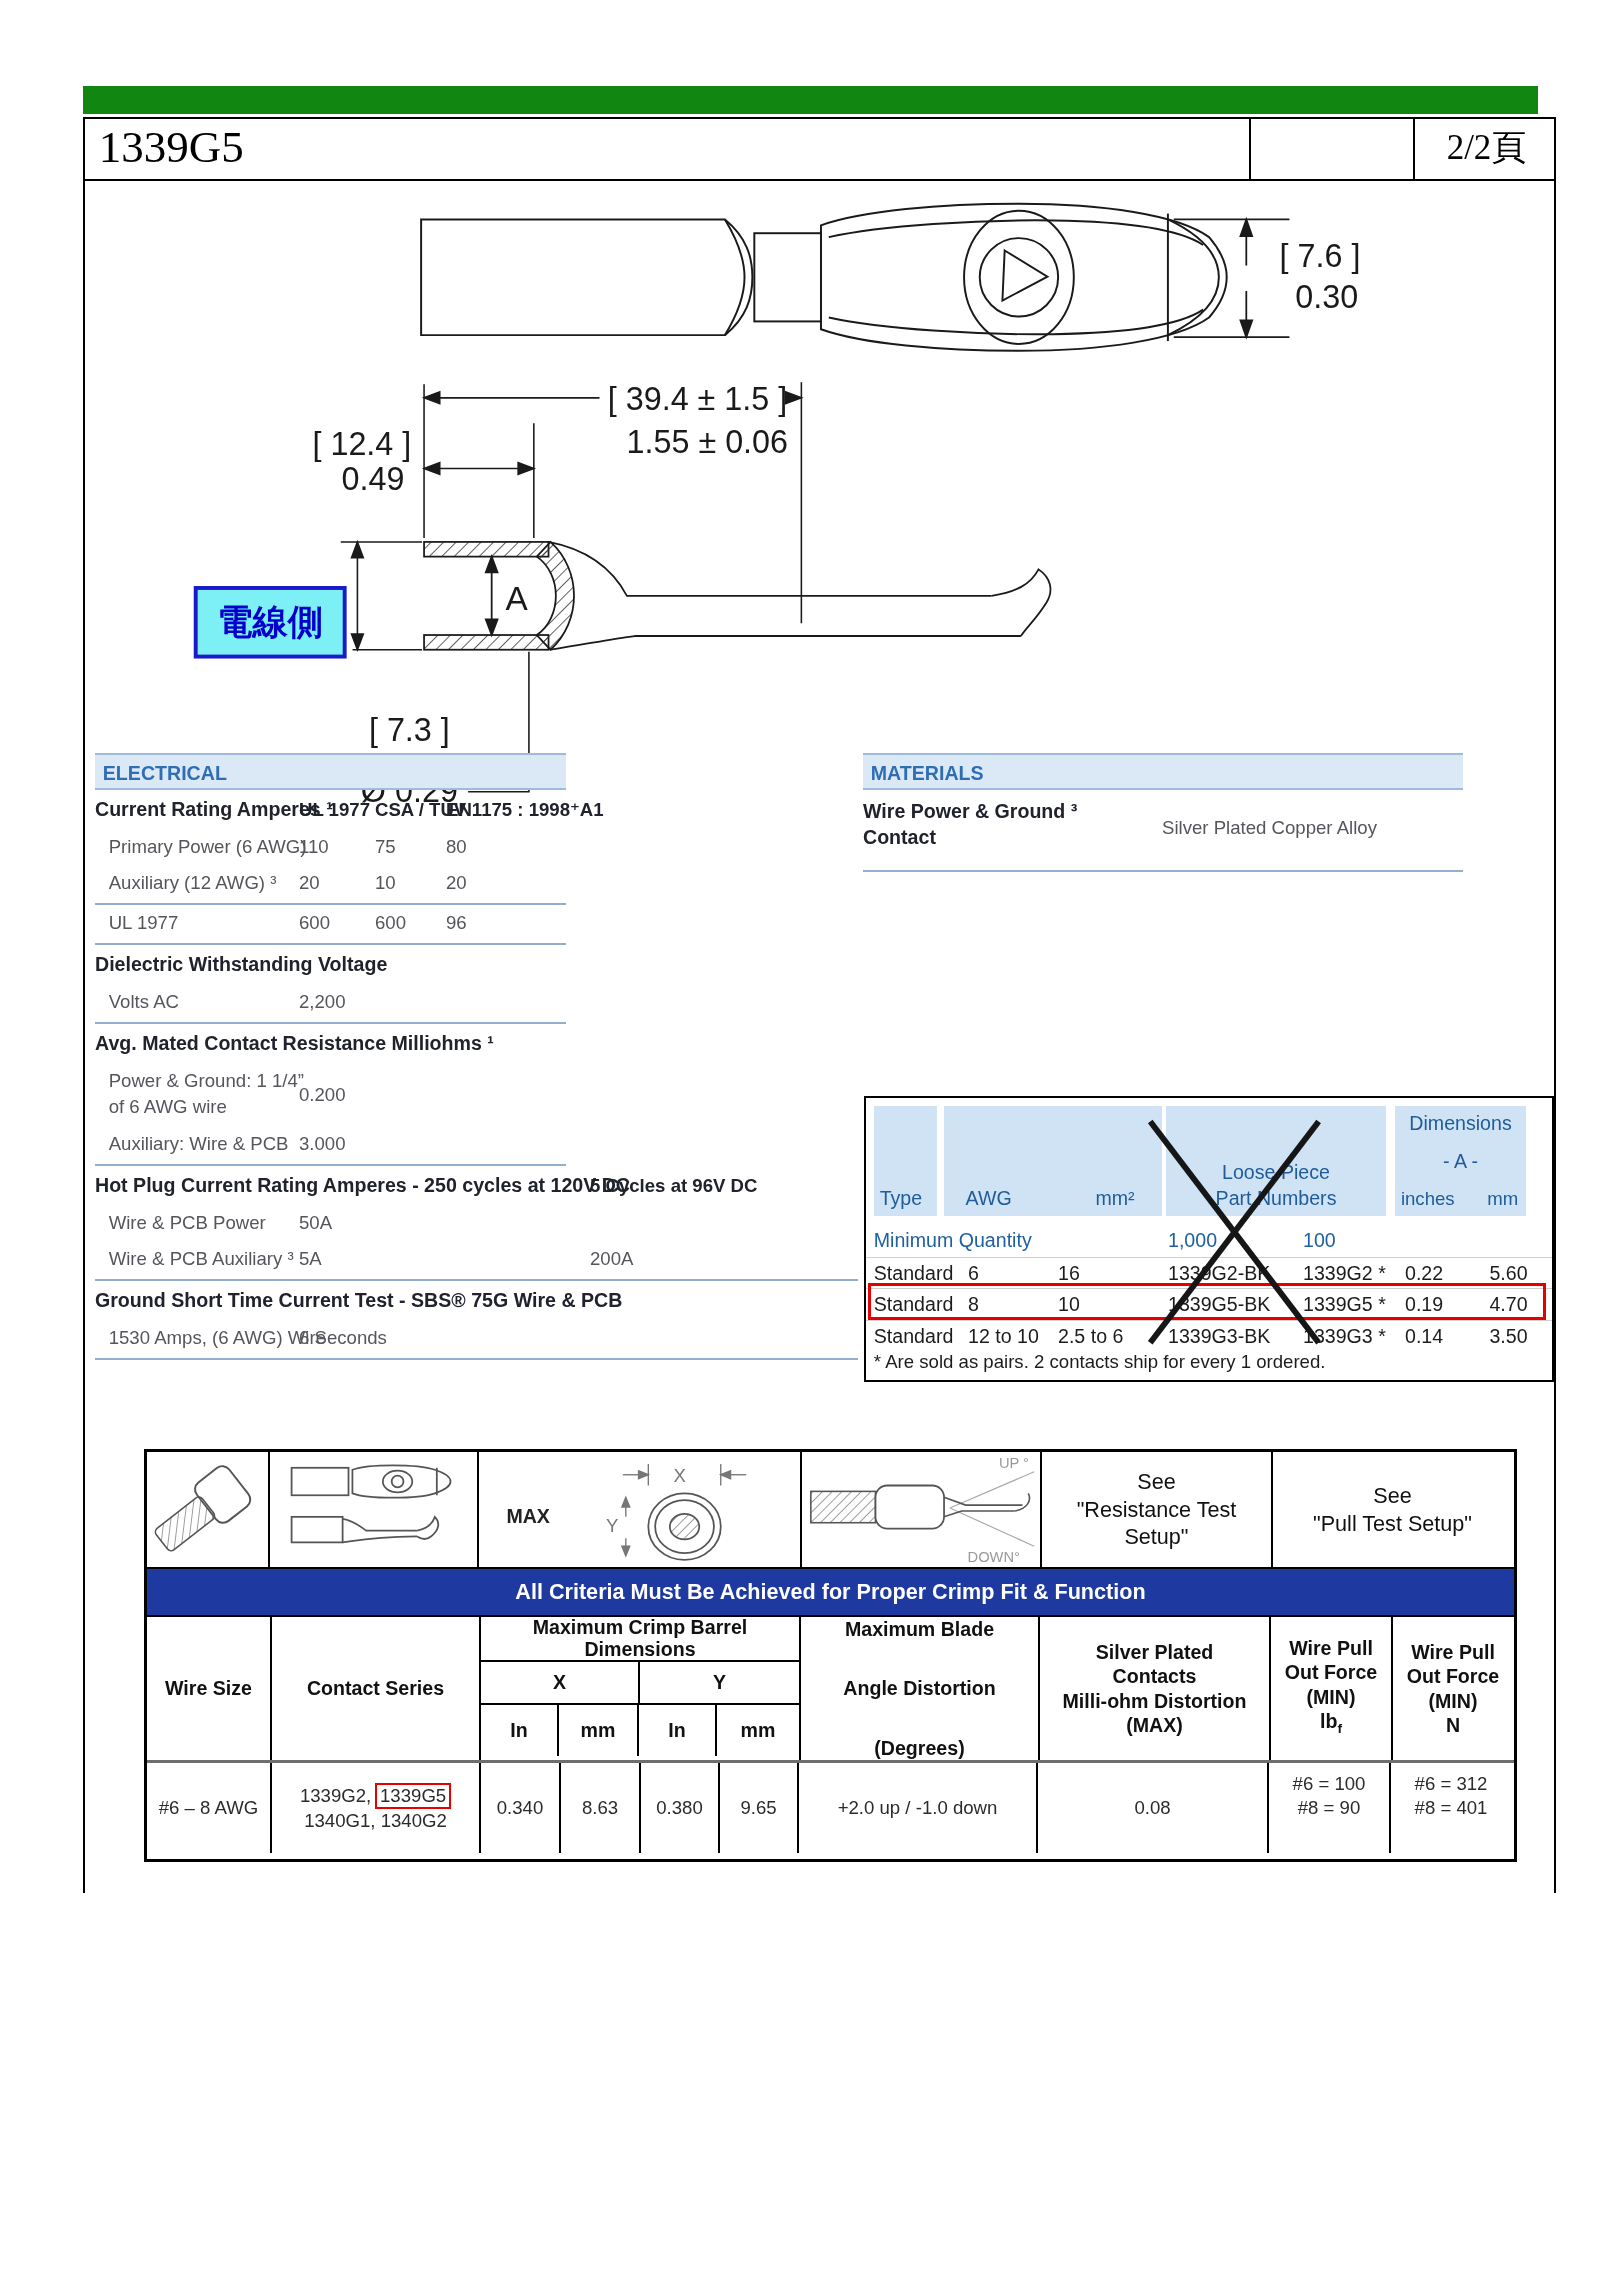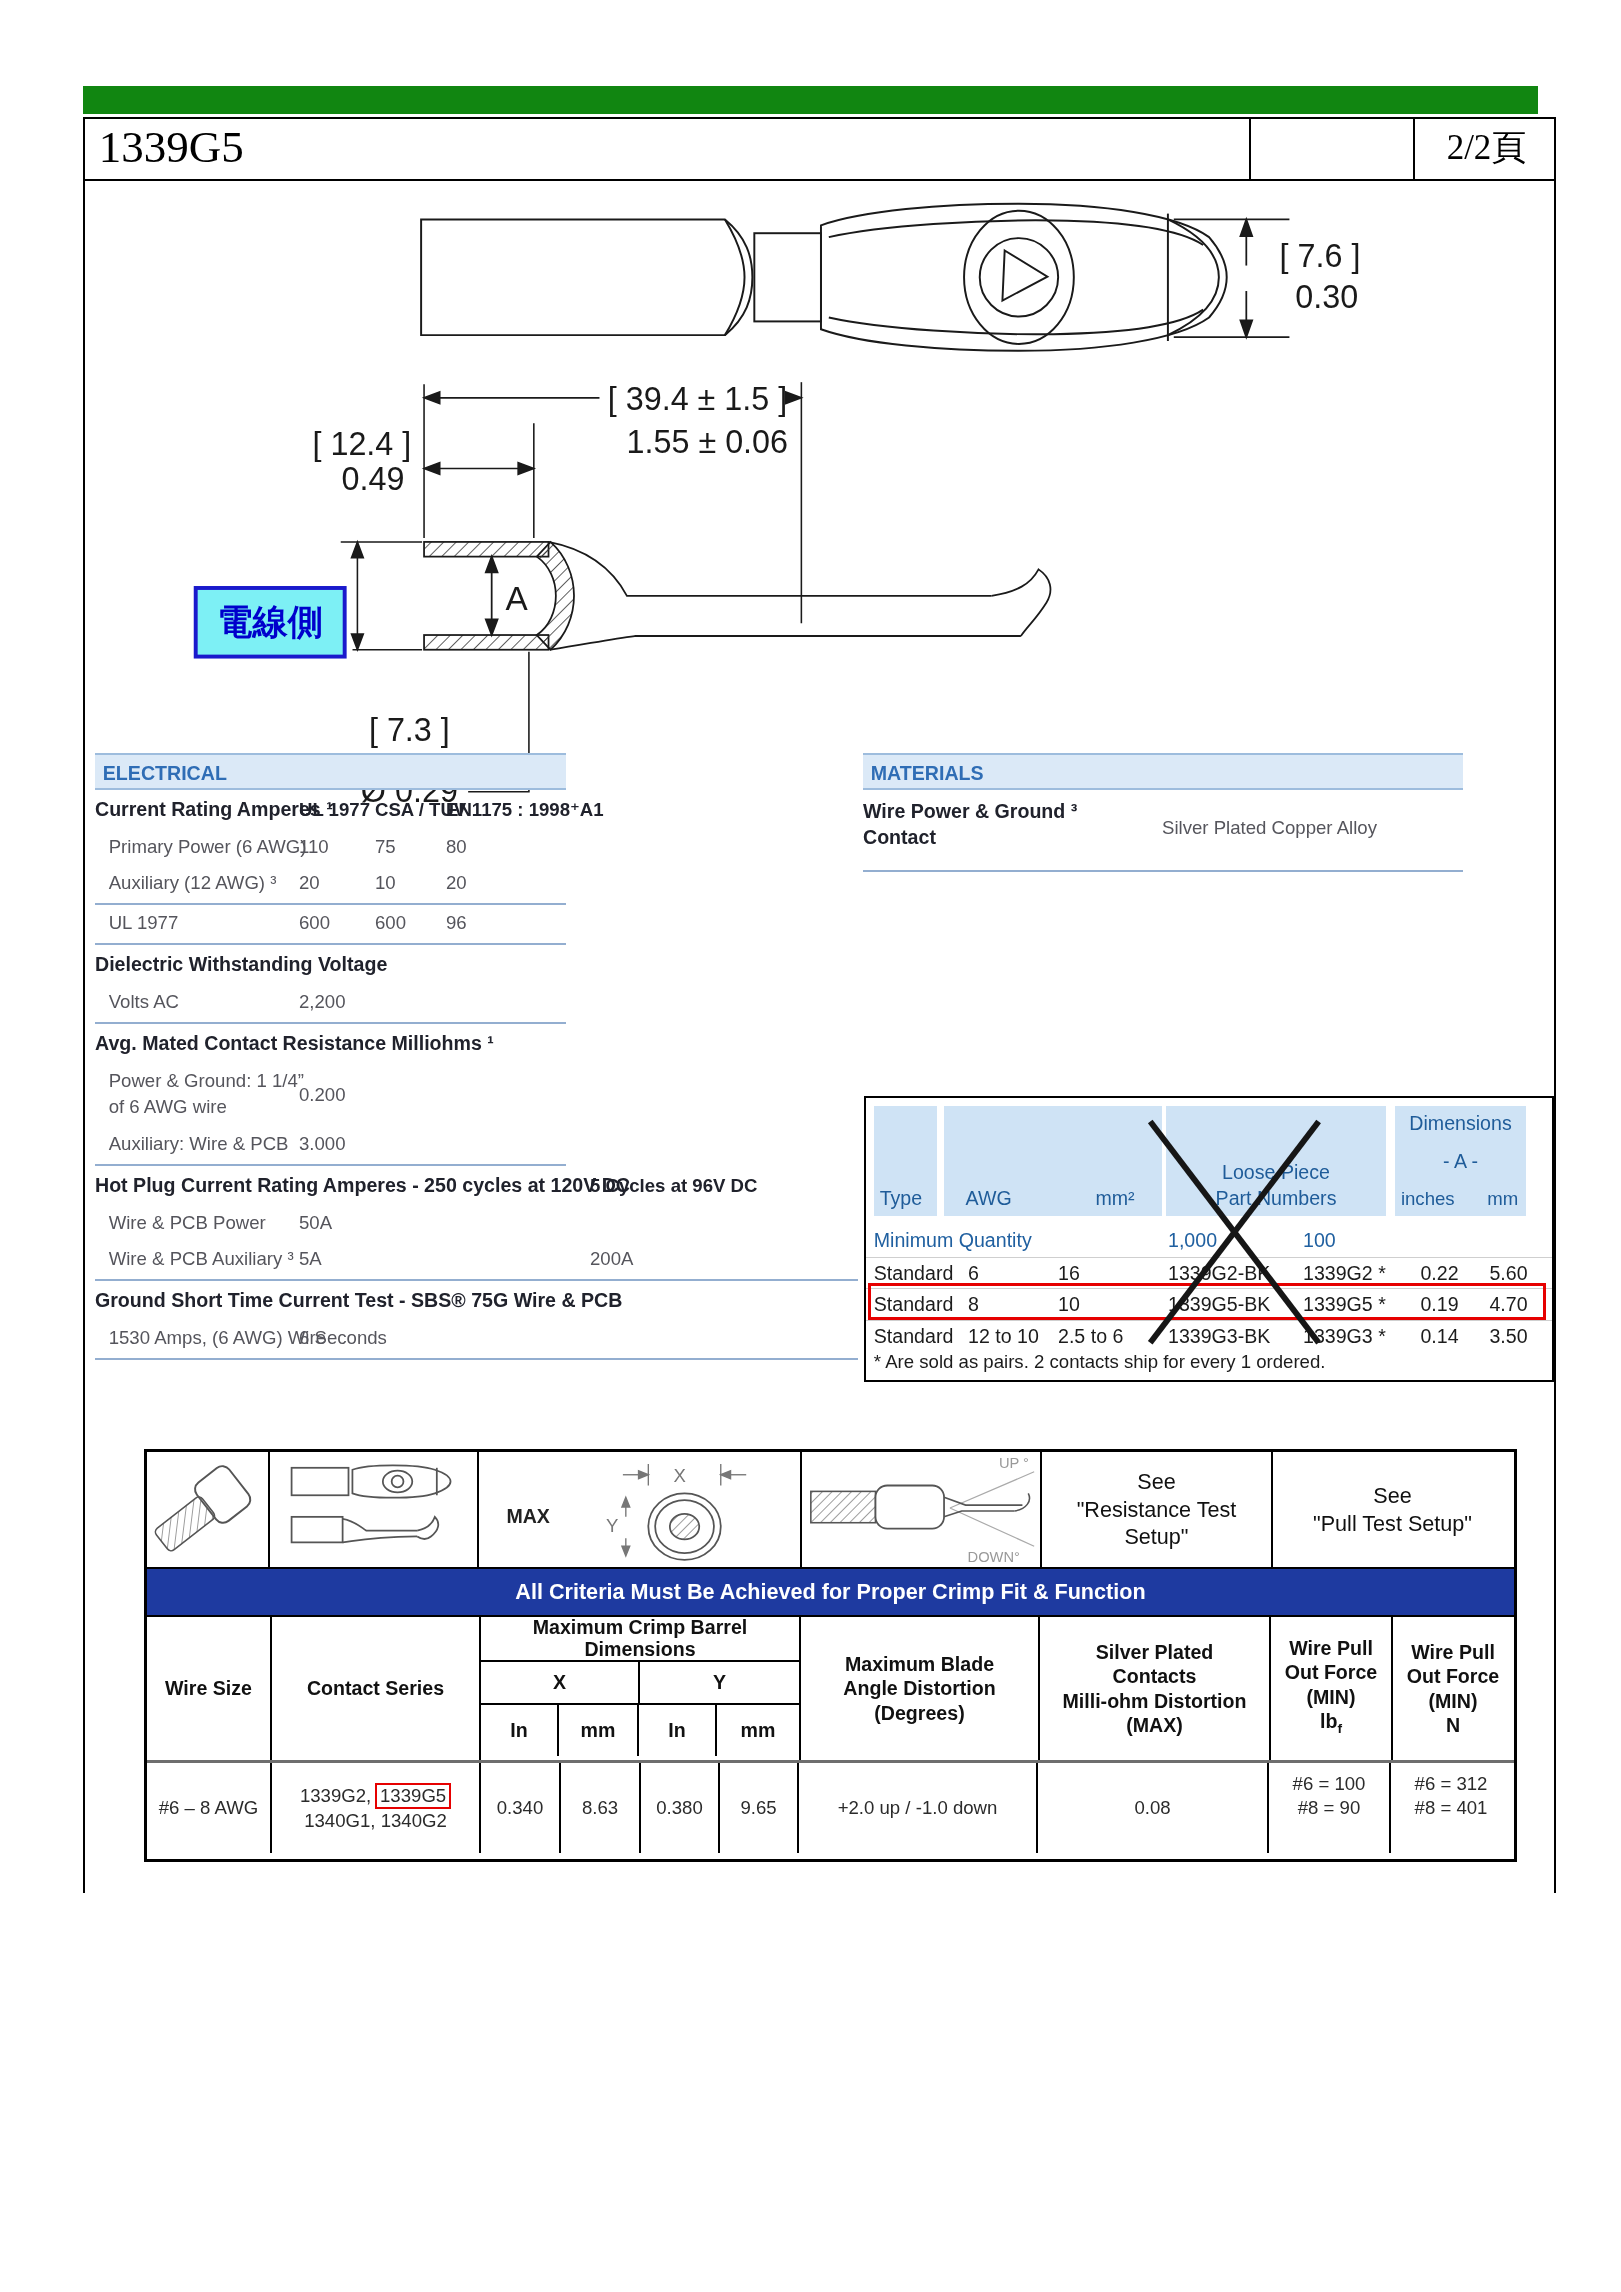--- a/index.html
+++ b/index.html
@@ -53,21 +53,21 @@
   .p-awg{left:78px;width:218px;}
   .p-awg .a1{position:absolute;left:21.6px;bottom:5.9px;}
   .p-awg .a2{position:absolute;right:27.4px;bottom:5.9px;}
   .p-loose{left:300px;width:220px;display:flex;flex-direction:column;justify-content:flex-end;align-items:center;line-height:26.5px;padding-bottom:3.9px;}
   .p-dims{left:529px;width:131px;display:flex;flex-direction:column;justify-content:space-between;padding:5.9px 0;text-align:center;}
   .p-dims .d3{display:flex;justify-content:space-between;padding:0 7.8px 0 5.9px;font-size:18.6px;}
   .p-row{position:absolute;left:0;width:100%;height:30px;line-height:30px;font-size:19.6px;color:#1c1c1c;}
   .p-row.rule{border-top:1px solid #cfcfcf;}
   .p-row span{position:absolute;top:0;white-space:nowrap;}
   .pc1{left:7.8px;} .pc2{left:102px;} .pc3{left:192px;} .pc4{left:302px;} .pc5{left:437px;}
-  .pc6{left:539px;width:69px;text-align:center;} .pc7{left:610px;width:65px;text-align:center;}
+  .pc6{left:539px;width:69px;text-align:left;} .pc7{left:610px;width:65px;text-align:center;}
   .p-blue{color:#2060a0;}
   .p-foot{position:absolute;left:7.8px;top:253px;font-size:18.6px;color:#1c1c1c;white-space:nowrap;}
   .p-redbox{position:absolute;left:2px;top:185px;width:678px;height:37px;border:3.9px solid #e60000;box-sizing:border-box;pointer-events:none;}
   .p-x{position:absolute;left:0;top:0;pointer-events:none;}
 
   
   .crimp{position:absolute;left:144px;top:1449px;width:1373px;height:413px;border:3.9px solid #000;box-sizing:border-box;background:#fff;}
   .c-ill{position:relative;height:115px;border-bottom:2.9px solid #000;}
   .c-icell{position:absolute;top:0;height:115px;border-right:2.9px solid #000;box-sizing:border-box;overflow:hidden;}
   .c-icell.last{border-right:none;}
@@ -412,21 +412,21 @@
           <div class="first">X</div>
           <div>Y</div>
         </div>
         <div class="chd-inmm">
           <div style="width:78px;">In</div>
           <div style="width:80px;">mm</div>
           <div style="width:78px;">In</div>
           <div style="width:82px;">mm</div>
         </div>
       </div>
-      <div class="ch" style="width:239px;">
+      <div class="ch" style="width:239px;justify-content:space-between;">
         <span>Maximum Blade</span>
           <span>Angle Distortion</span>
           <span>(Degrees)</span>
         </div>
       <div class="ch" style="width:231px;">
         <span>Silver Plated</span>
           <span>Contacts</span>
         <span>Milli-ohm Distortion</span>
           <span>(MAX)</span>
         </div>

